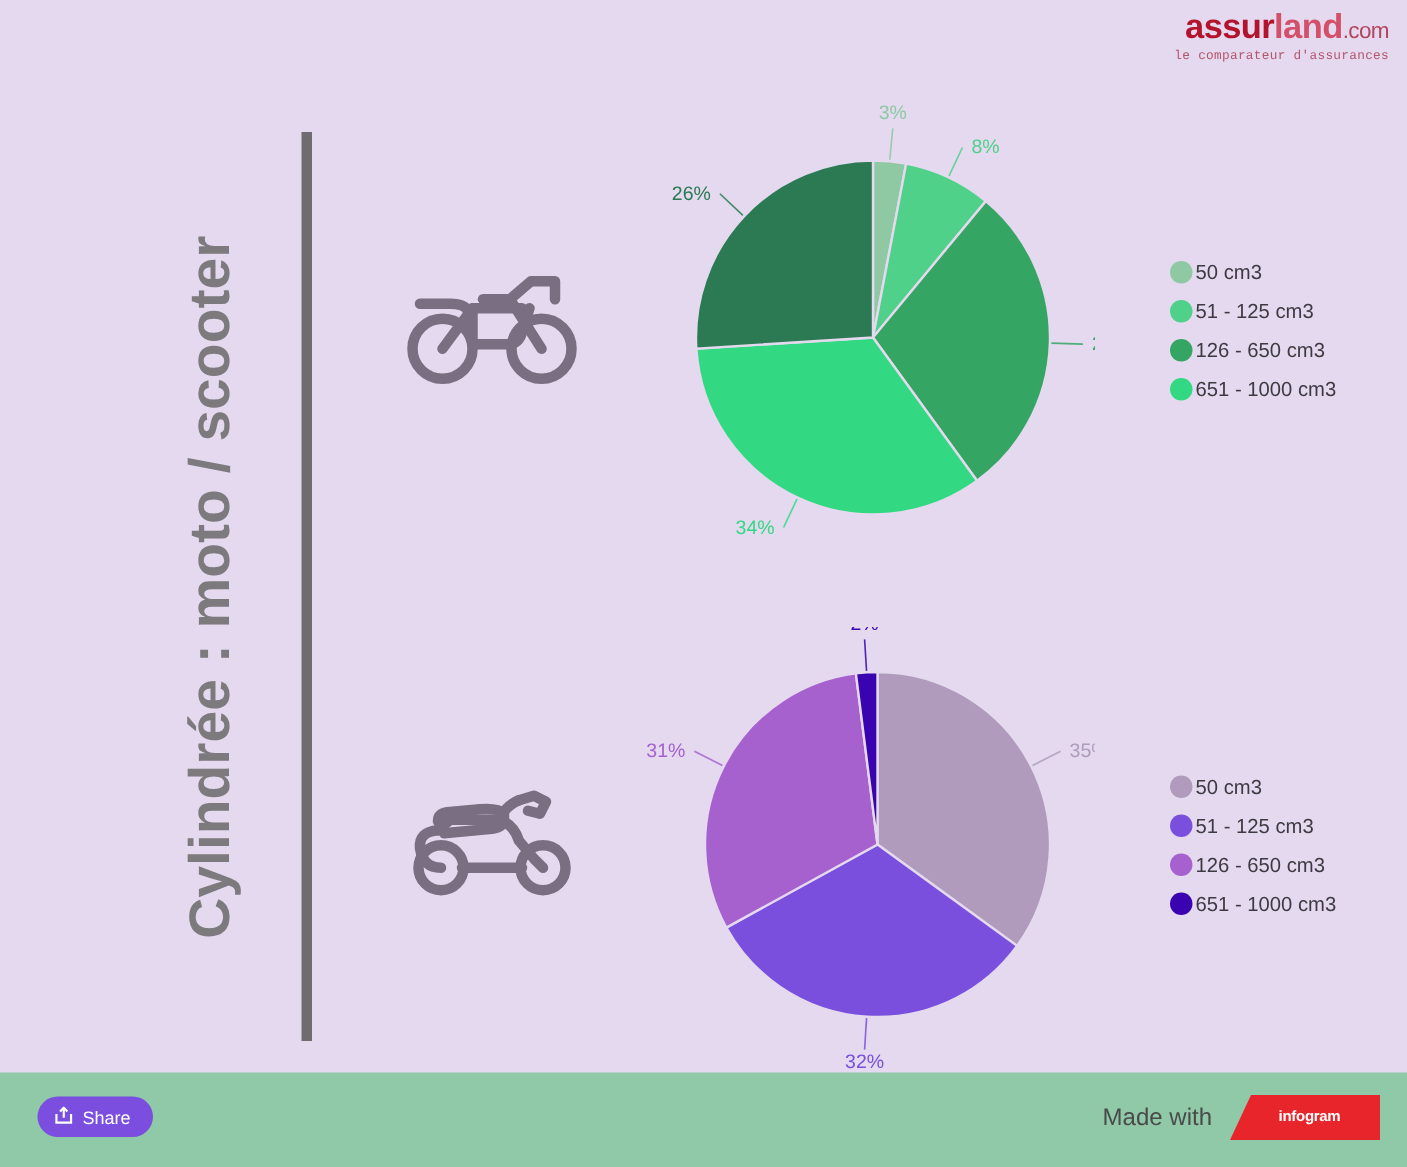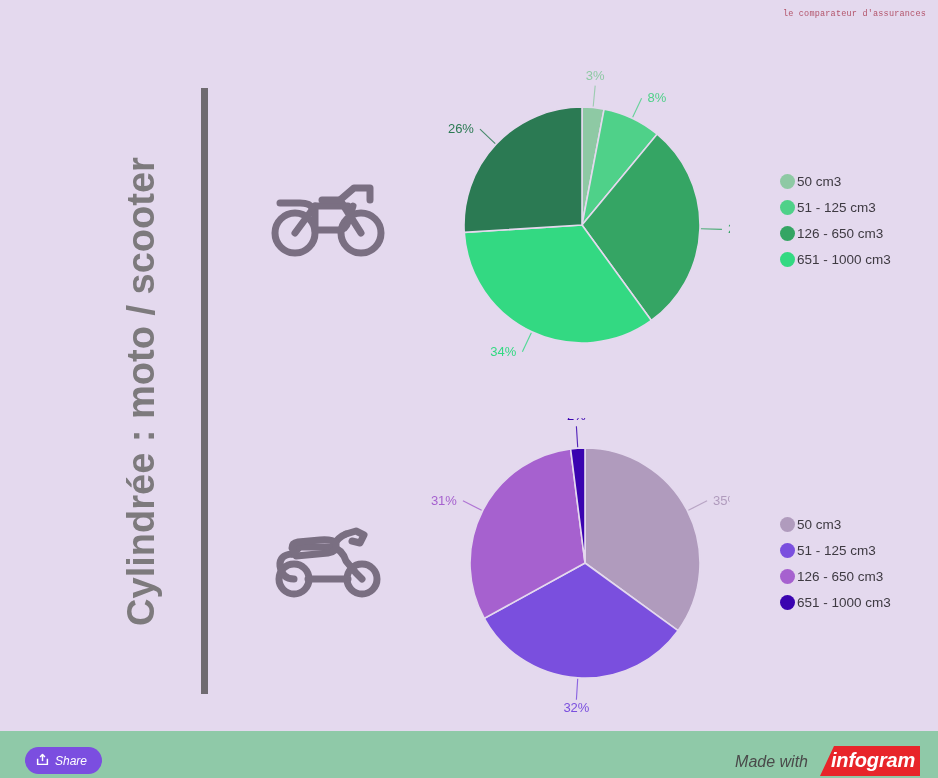--- a/index.html
+++ b/index.html
@@ -43,23 +43,22 @@
   .chart-holder { position: absolute; left: 215px; top: 0; width: 300px; height: 100%; }
 
   
   .legend { position: absolute; left: 565px; top: 50%; transform: translateY(-50%); }
   .legend-item { display: flex; align-items: center; height: 26px; }
   .legend-dot { width: 15px; height: 15px; border-radius: 50%; flex: 0 0 auto; }
   .legend-label { margin-left: 2px; font-size: 13.5px; color: #3e3a42; white-space: nowrap; }
 
   
   .footer {
-    position: absolute; left: 0; bottom: 0; width: 938px; height: 47px;
+    position: absolute; left: 0; bottom: 0; width: 938px; height: 63px;
     background: #8fc9a8;
-    font-style: italic;
   }
   .share-btn {
     position: absolute; left: 25px; top: 16px;
     height: 27px; padding: 0 15px 0 11px;
     background: #7b4ee0; border-radius: 14px;
     display: flex; align-items: center; gap: 6px;
     color: #fff; font-size: 12px;
     cursor: pointer;
   }
   .made-with {
@@ -67,30 +66,33 @@
     font-size: 16px; color: #4a4a4a;
   }
   .infogram-badge {
     position: absolute; right: 18px; top: 15px;
     width: 100px; height: 30px;
     background: #e8252a;
     clip-path: polygon(14% 0%, 100% 0%, 100% 100%, 20% 100%, 14% 100%, 9% 122%, 8% 100%, 0% 100%);
     display: flex; align-items: center; justify-content: center;
   }
   .infogram-badge span {
-    color: #fff; font-size: 20px; font-weight: bold;
+    color: #fff; font-size: 10px; font-weight: bold;
     letter-spacing: -0.2px; margin-left: 6px; margin-bottom: 2px;
   }
 </style>
 </head>
 <body>
 
 <div id="page">
 
   <div class="logo">
+    <div class="logo-main">
+      <span class="logo-assur">assur</span><span class="logo-land">land</span><span class="logo-com">.com</span>
+    </div>
     <div class="logo-tag">le comparateur d'assurances</div>
   </div>
 
   <div class="vtitle-wrap">
     <div class="vtitle">Cylindrée : moto / scooter</div>
   </div>
   <div class="divider"></div>
 
   <div class="row" id="row-moto">
     <div class="vehicle-icon">

